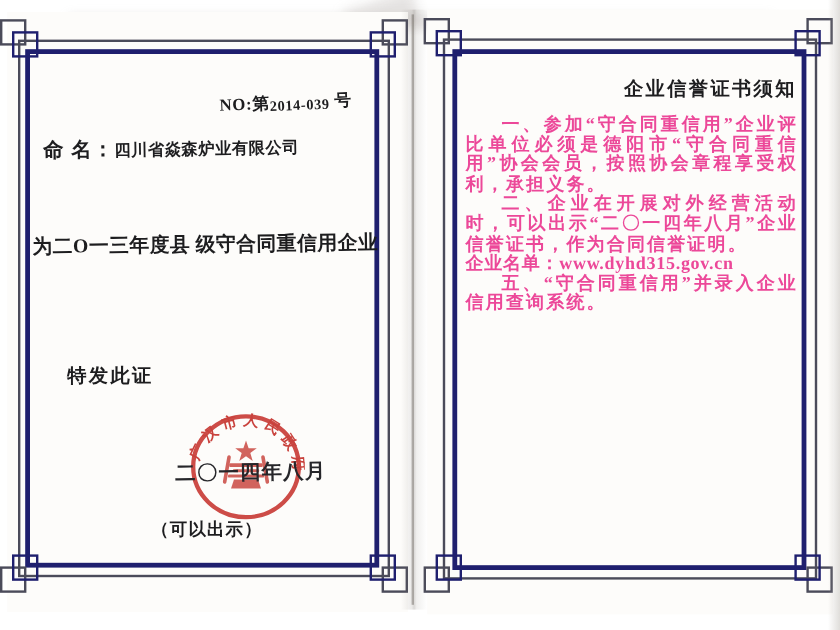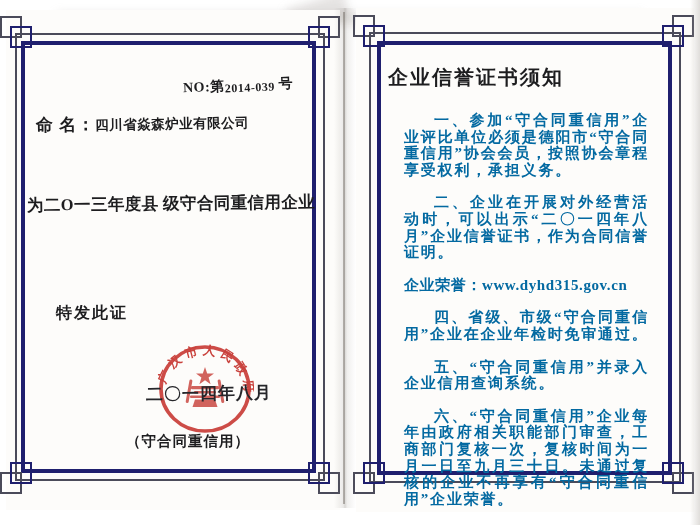--- a/index.html
+++ b/index.html
@@ -48,25 +48,25 @@
   #name-line .co{font-size:13.5px;letter-spacing:0.5px;}
   #award-line{left:27px;top:193px;font-size:16.5px;letter-spacing:0.4px;transform:rotate(-0.7deg);}
   #issue-line{left:56px;top:303px;font-size:16px;letter-spacing:2px;}
   #date-line{left:146px;top:382px;font-size:17px;letter-spacing:1px;z-index:3;color:#26262a;transform:rotate(-1deg);}
   #validity-line{left:126px;top:432px;font-size:14.5px;letter-spacing:1px;}
 
   
   #seal{position:absolute;left:156px;top:343px;z-index:2;opacity:0.92;}
 
   
-  #notice-title{position:absolute;left:388px;top:64px;width:276px;text-align:left;
-    font-size:20px;font-weight:bold;letter-spacing:2px;}
+  #notice-title{position:absolute;left:388px;top:64px;width:276px;text-align:right;
+    font-size:16px;font-weight:bold;letter-spacing:2px;}
   #notice-body{position:absolute;left:388px;top:96px;width:277px;}
-  #notice-body p{margin:16px;font-size:15px;font-weight:bold;line-height:16.6px;
-    letter-spacing:1.8px;text-align:justify;text-indent:2em;color:#0369a1;}
+  #notice-body p{margin:0;font-size:15px;font-weight:bold;line-height:16.6px;
+    letter-spacing:1.8px;text-align:justify;text-indent:2em;color:#ec4899;}
   #notice-body p.no-indent{text-indent:0;letter-spacing:0.6px;}
 </style>
 </head>
 <body>
 
 <div id="stage">
 
   <div class="top-smudge"></div>
   <div class="corner-smudge"></div>
 
@@ -103,21 +103,21 @@
   <div class="t" id="name-line">
     <span class="lbl">命 名：</span><span class="co">四川省焱森炉业有限公司</span>
   </div>
 
   <div class="t" id="award-line">为二O一三年度县 级守合同重信用企业</div>
 
   <div class="t" id="issue-line">特发此证</div>
 
   <div class="t" id="date-line">二〇一四年八月</div>
 
-  <div class="t" id="validity-line">（守合同重信用）</div>
+  <div class="t" id="validity-line">（可以出示）</div>
 
   <svg id="seal" width="98" height="96" viewBox="0 0 98 96">
     <ellipse cx="49" cy="46" rx="44" ry="42" fill="none" stroke="#c5332d" stroke-width="3.6" opacity="0.95"></ellipse>
     <path id="sealArc" d="M 13,66 A 40,38 0 1 1 85,66" fill="none"></path>
     <text font-size="12.5" font-weight="bold" fill="#c5332d" letter-spacing="4.5" font-family="Liberation Serif, DejaVu Serif, serif">
       <textPath href="#sealArc" startOffset="16%">广汉市人民政府</textPath>
     </text>
     <g transform="translate(49,47)" fill="#c8403a" opacity="0.88">
       <polygon points="0,-23 2.2,-16.5 9,-16.5 3.6,-12.4 5.6,-5.8 0,-9.8 -5.6,-5.8 -3.6,-12.4 -9,-16.5 -2.2,-16.5"></polygon>
       <rect x="-14" y="-4" width="28" height="3.2" rx="1"></rect>
@@ -126,23 +126,21 @@
       <path d="M -10,9.5 L 10,9.5 L 12.5,17 L -12.5,17 Z"></path>
       <rect x="-17" y="-8" width="3" height="24" rx="1.5" transform="rotate(10)"></rect>
       <rect x="14" y="-8" width="3" height="24" rx="1.5" transform="rotate(-10)"></rect>
     </g>
   </svg>
 
   <div id="notice-title">企业信誉证书须知</div>
   <div id="notice-body">
     <p>一、参加“守合同重信用”企业评比单位必须是德阳市“守合同重信用”协会会员，按照协会章程享受权利，承担义务。</p>
     <p>二、企业在开展对外经营活动时，可以出示“二〇一四年八月”企业信誉证书，作为合同信誉证明。</p>
-    <p class="no-indent">企业荣誉：www.dyhd315.gov.cn</p>
-    <p>四、省级、市级“守合同重信用”企业在企业年检时免审通过。</p>
+    <p class="no-indent">企业名单：www.dyhd315.gov.cn</p>
     <p>五、“守合同重信用”并录入企业信用查询系统。</p>
-    <p>六、“守合同重信用”企业每年由政府相关职能部门审查，工商部门复核一次，复核时间为一月一日至九月三十日。未通过复核的企业不再享有“守合同重信用”企业荣誉。</p>
   </div>
 
   <div class="fold"></div>
   <div class="fold-line"></div>
   <div class="right-edge-shadow"></div>
 
 </div>
 
 </body></html>

